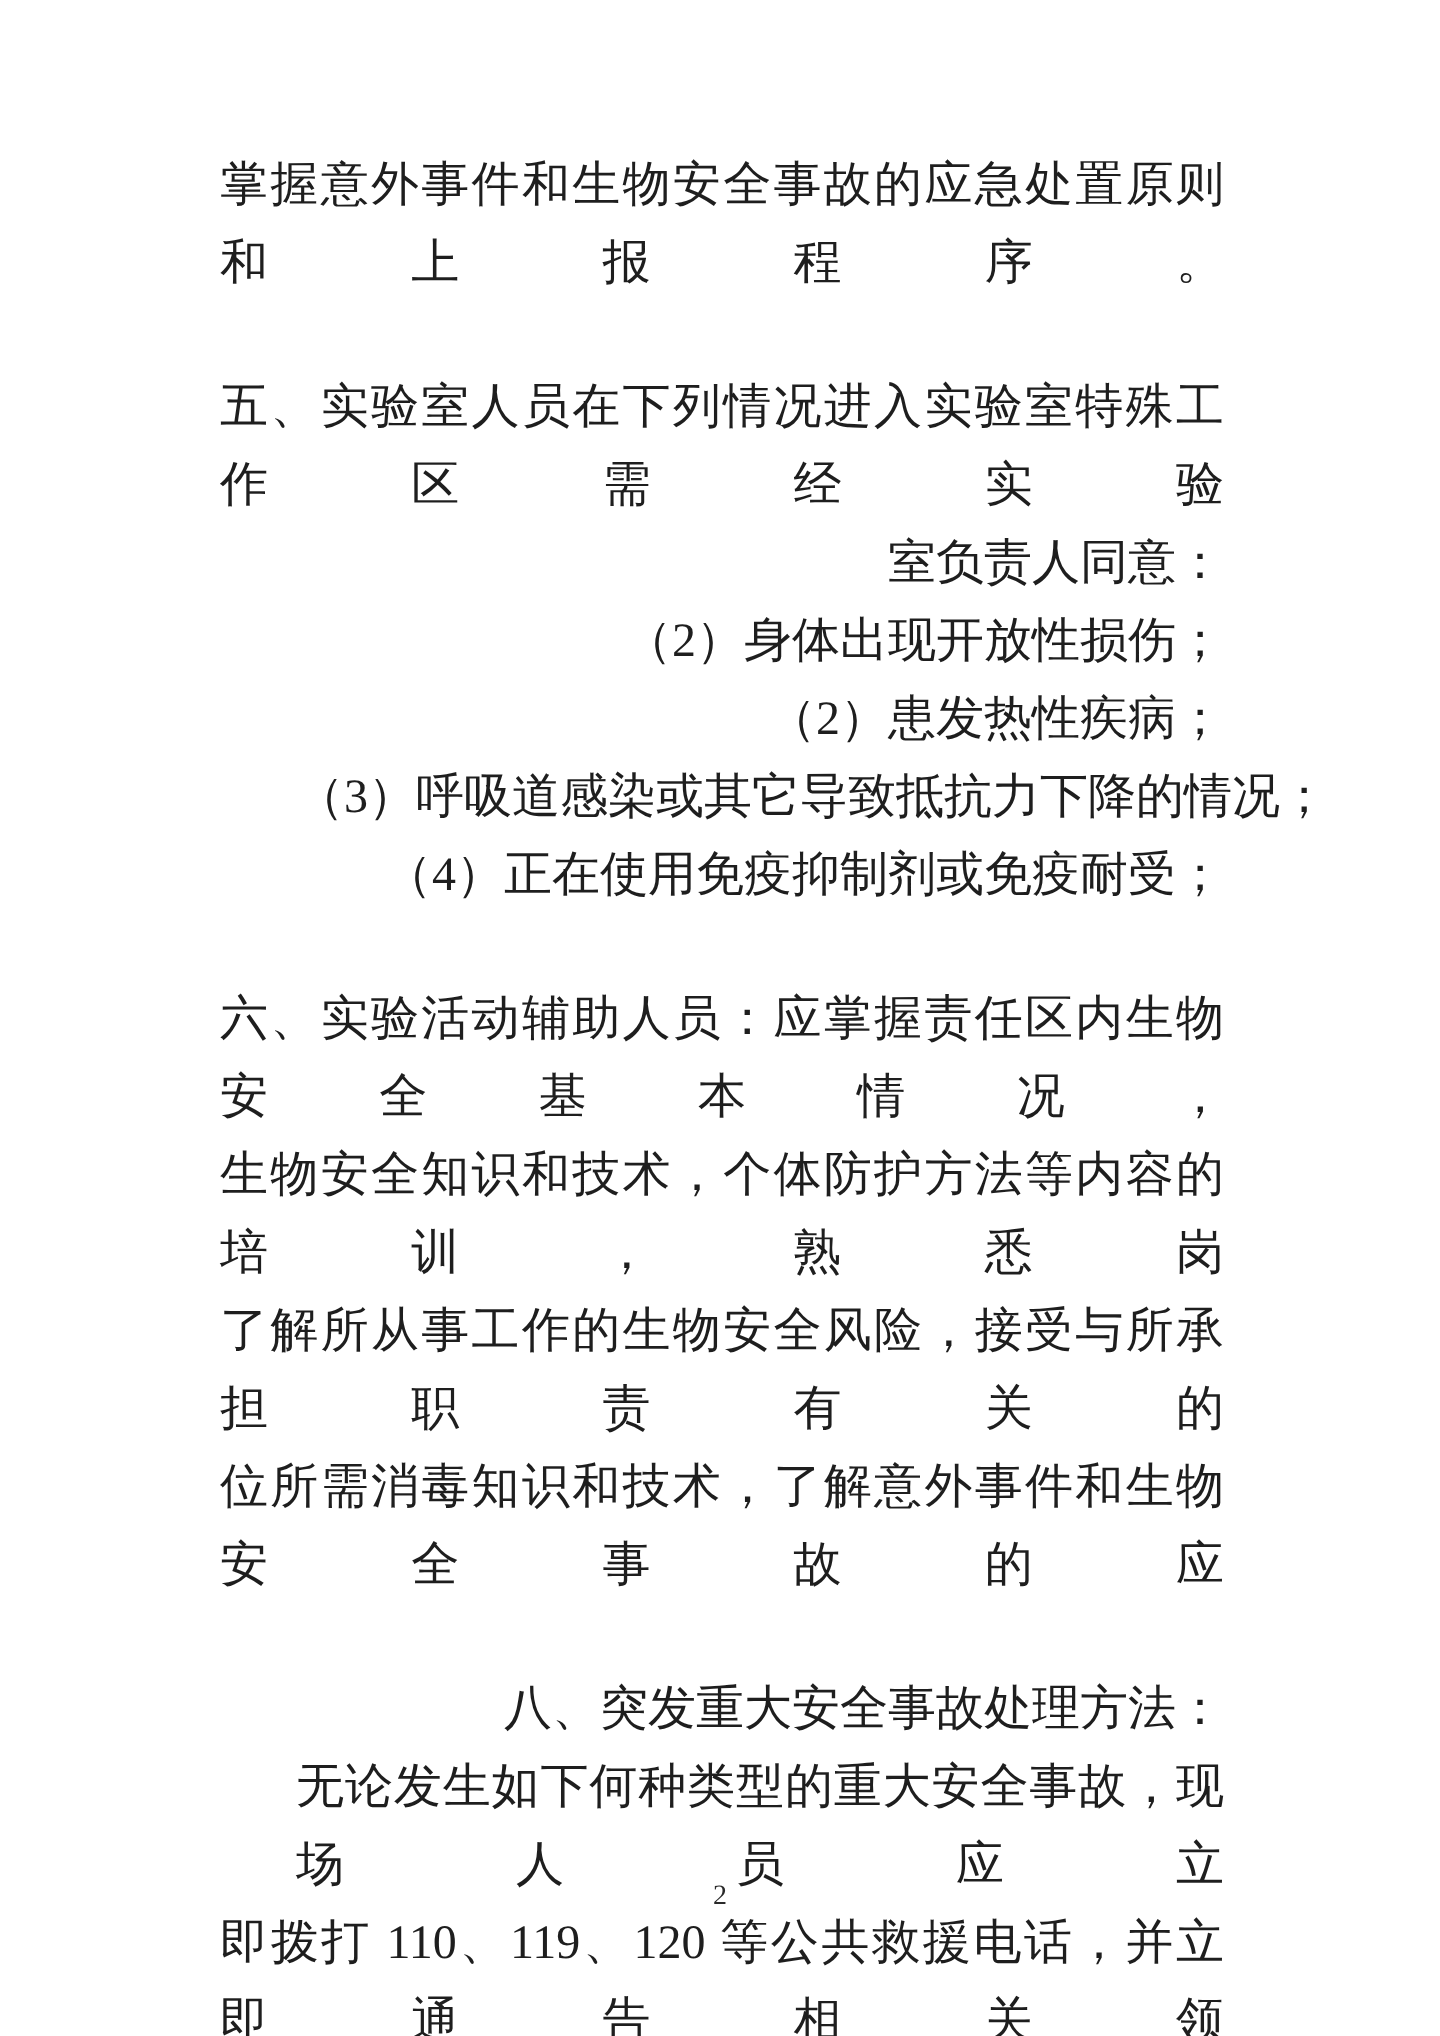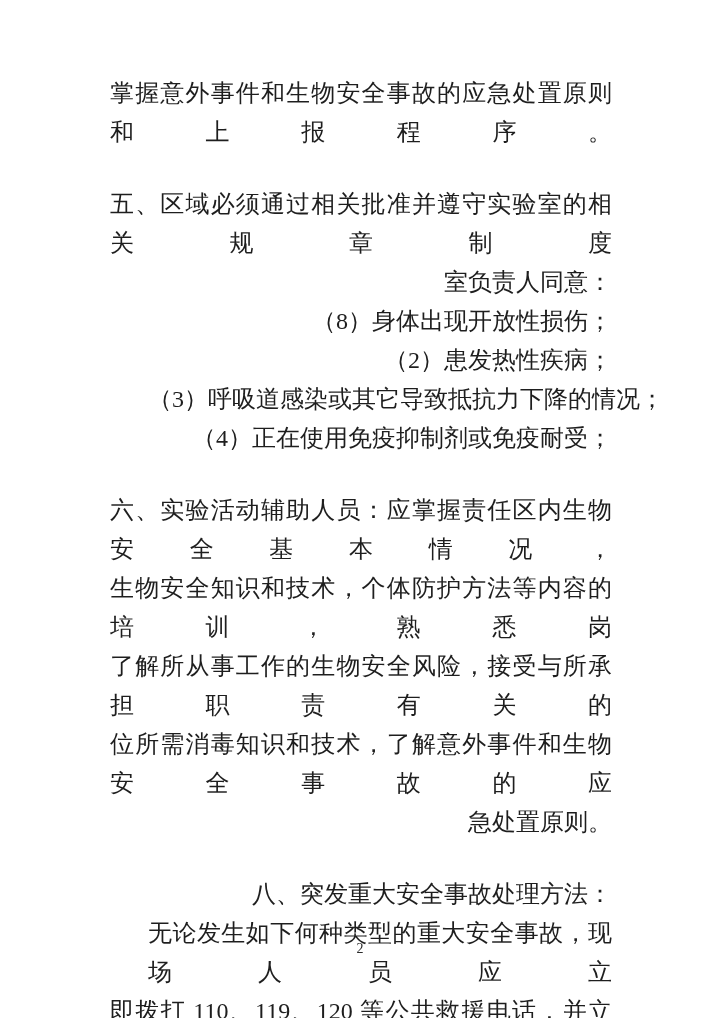--- a/index.html
+++ b/index.html
@@ -50,34 +50,33 @@
 <body>
 
 <div class="page">
   <div class="content">
 
     <div class="para">
       <div class="line fill">掌握意外事件和生物安全事故的应急处置原则和上报程序。</div>
     </div>
 
     <div class="para">
-      <div class="line fill">五、区域必须通过相关批准并遵守实验室的相关规章制度</div>
+      <div class="line fill">五、实验室人员在下列情况进入实验室特殊工作区需经实验</div>
       <div class="line">室负责人同意：</div>
-      <div class="line indent">（8）身体出现开放性损伤；</div>
+      <div class="line indent">（2）身体出现开放性损伤；</div>
       <div class="line indent">（2）患发热性疾病；</div>
       <div class="line indent">（3）呼吸道感染或其它导致抵抗力下降的情况；</div>
       <div class="line indent">（4）正在使用免疫抑制剂或免疫耐受；</div>
     </div>
 
     <div class="para">
       <div class="line fill">六、实验活动辅助人员：应掌握责任区内生物安全基本情况，</div>
       <div class="line fill">生物安全知识和技术，个体防护方法等内容的培训，熟悉岗</div>
       <div class="line fill">了解所从事工作的生物安全风险，接受与所承担职责有关的</div>
       <div class="line fill">位所需消毒知识和技术，了解意外事件和生物安全事故的应</div>
-      <div class="line">急处置原则。</div>
     </div>
 
 
     <div class="para">
       <div class="line">八、突发重大安全事故处理方法：</div>
       <div class="line indent fill">无论发生如下何种类型的重大安全事故，现场人员应立</div>
       <div class="line fill">即拨打 110、119、120 等公共救援电话，并立即通告相关领</div>
       <div class="line">导，急处置原则。</div>
     </div>
 

